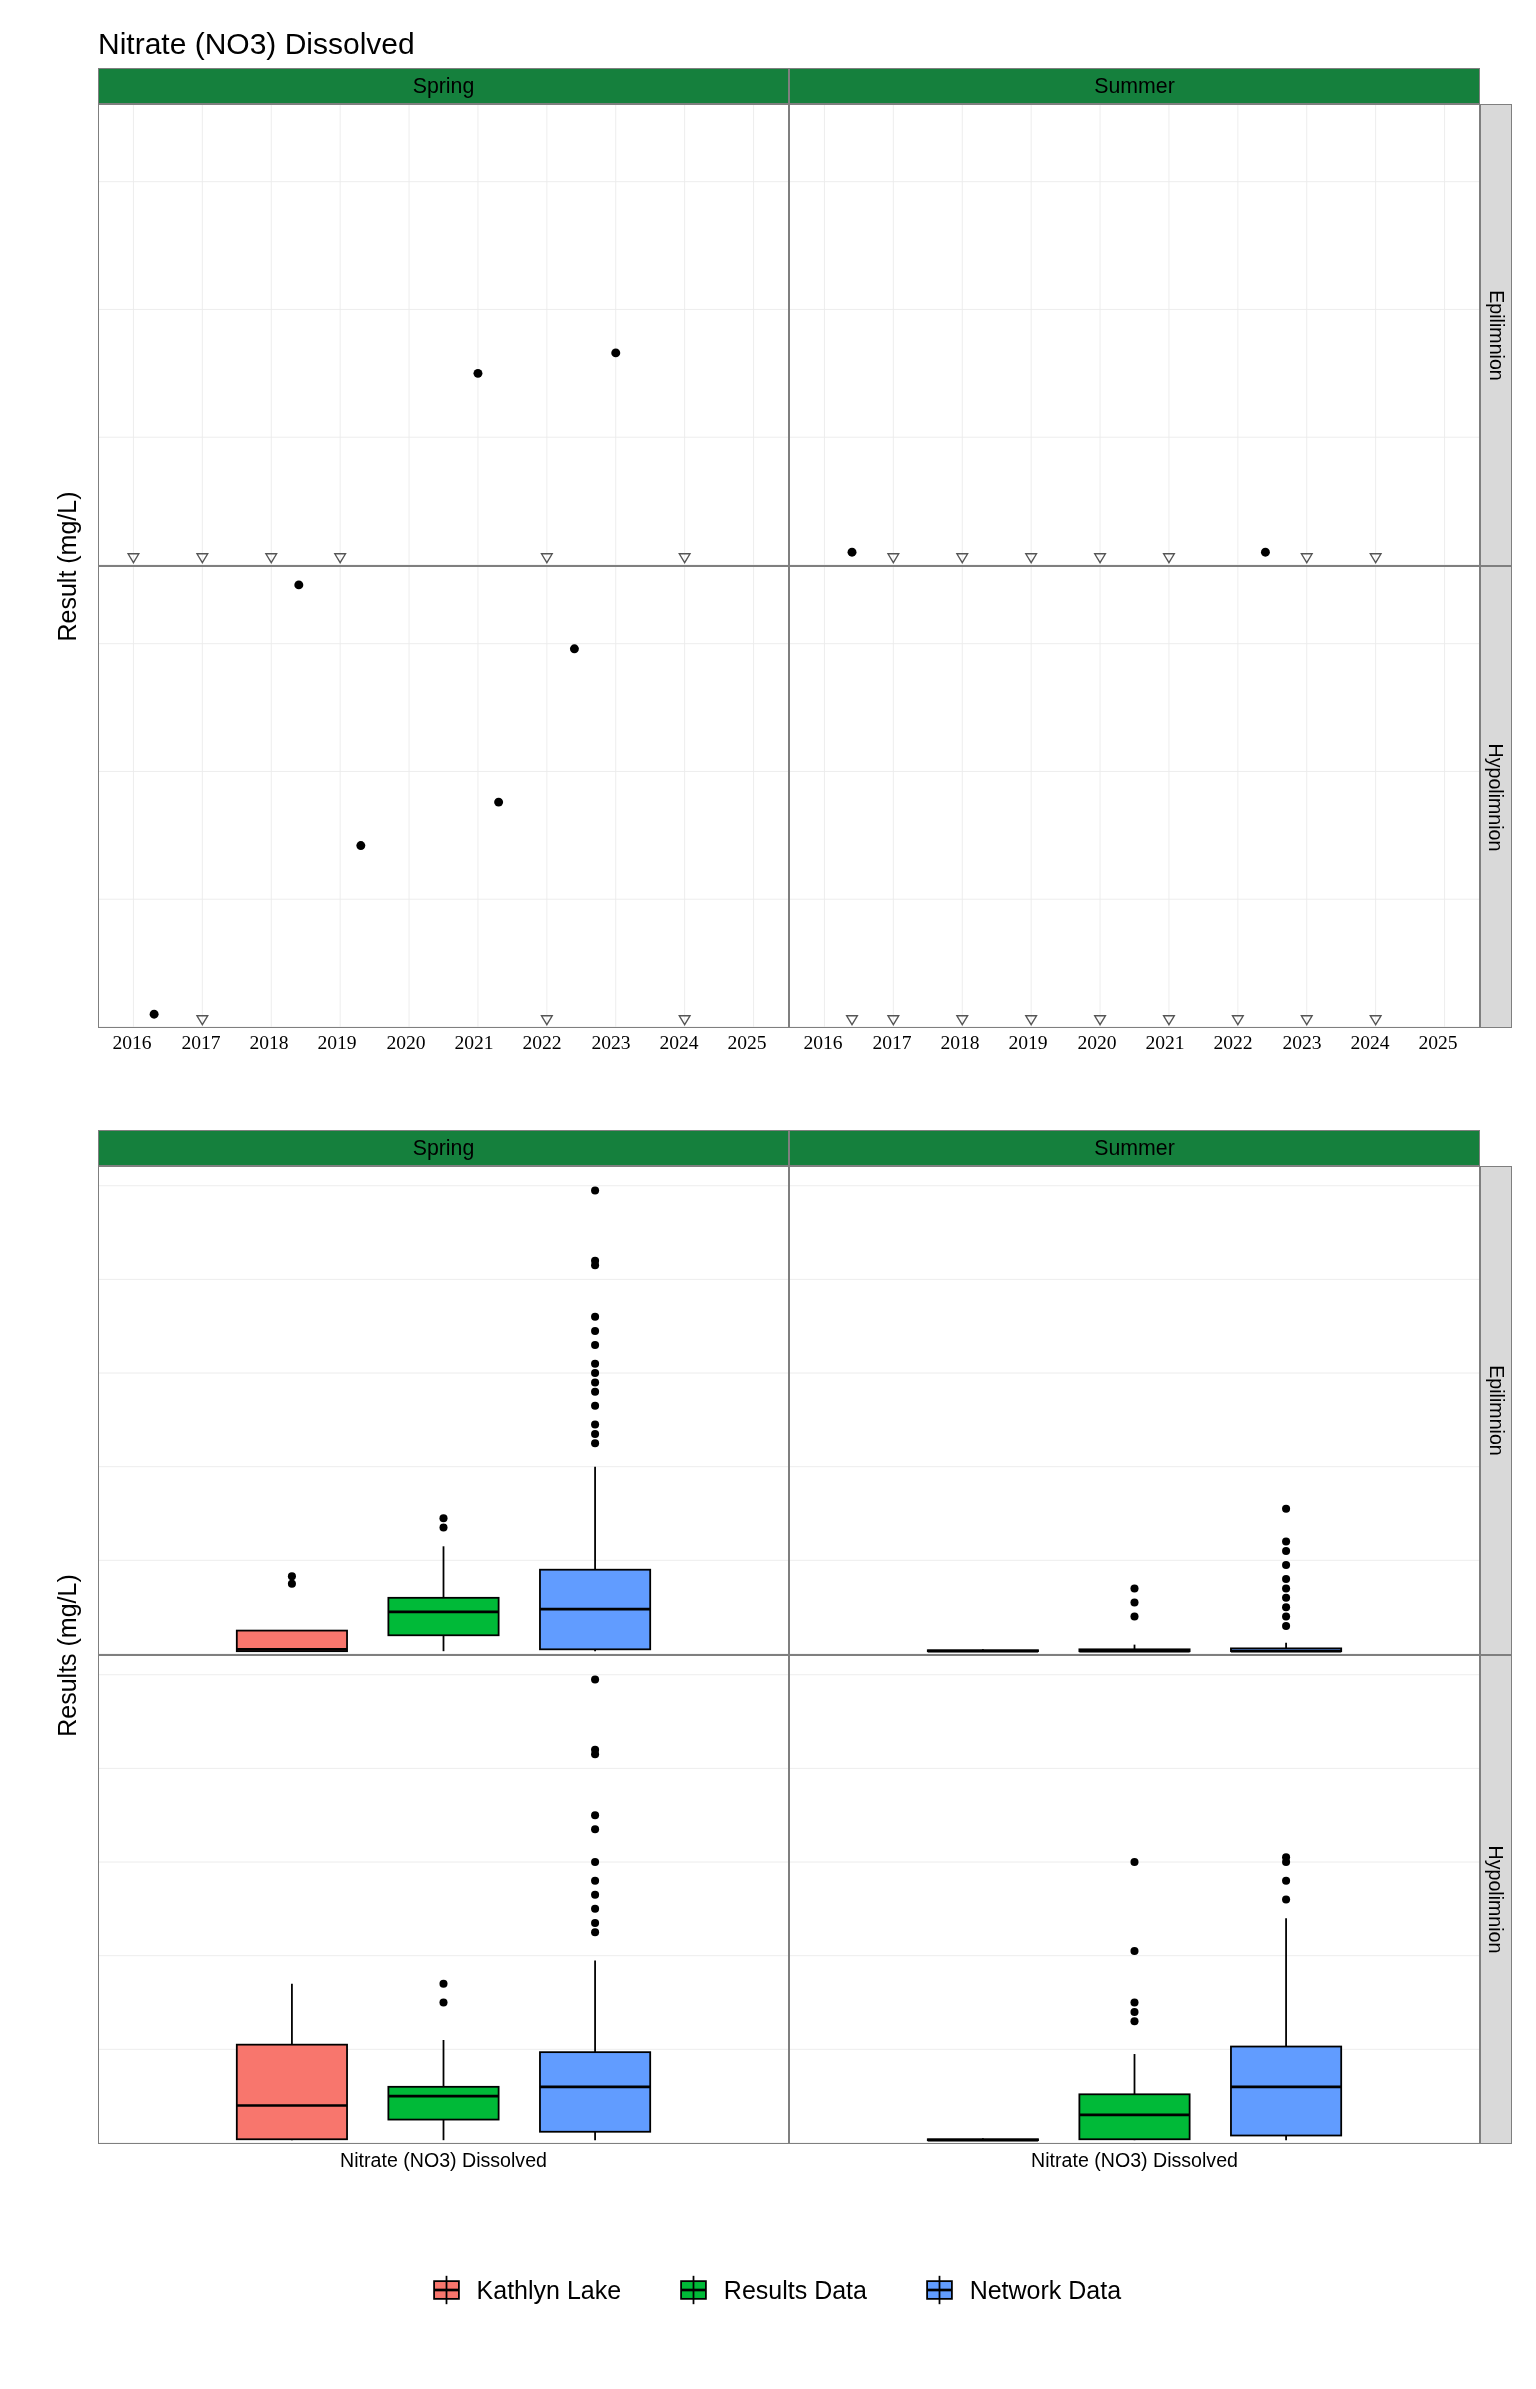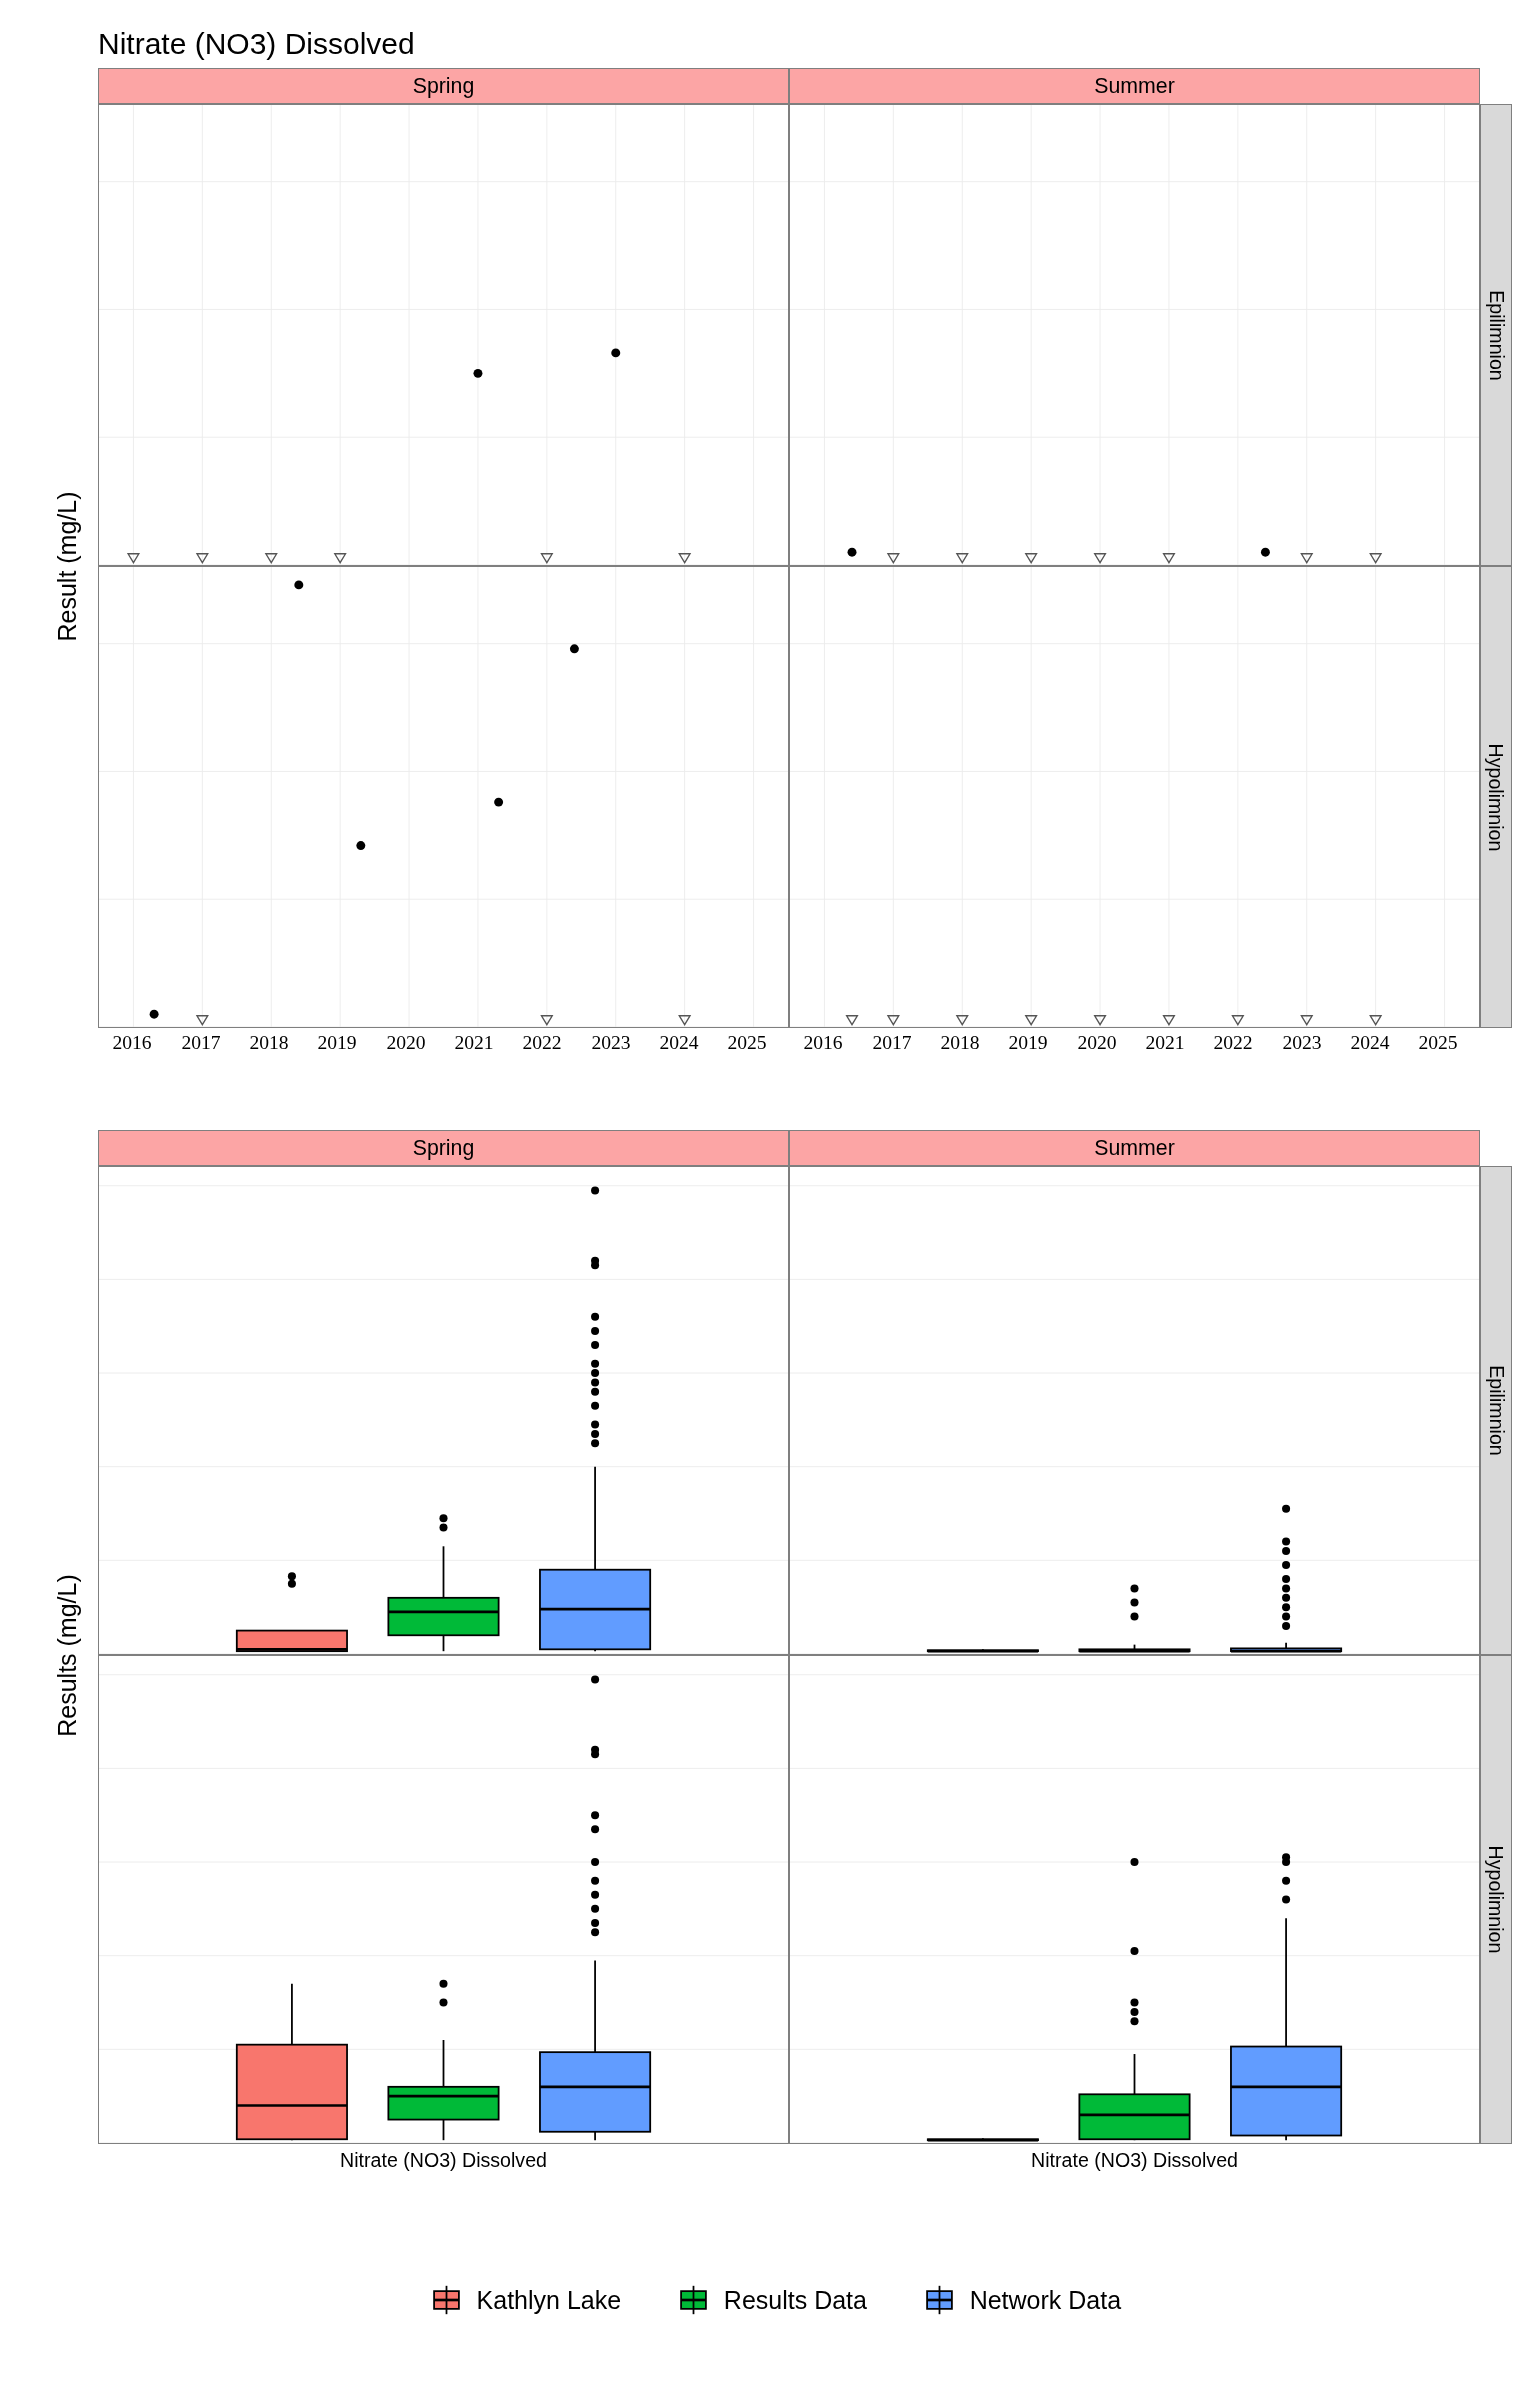--- a/index.html
+++ b/index.html
@@ -38,21 +38,21 @@
     display: flex;
     align-items: center;
     justify-content: center;
   }
   .ylabel {
     transform: rotate(-90deg);
     white-space: nowrap;
     font-size: 25px;
   }
   .col-strip {
-    background: #fca5a5;
+    background: #15803d;
     border: 0.9px solid #7f7f7f;
     display: flex;
     align-items: center;
     justify-content: center;
     font-size: 21.3px;
     box-sizing: border-box;
   }
   .row-strip {
     background: #d9d9d9;
     border: 0.9px solid #7f7f7f;
@@ -75,21 +75,21 @@
     position: relative;
     font-size: 19.6px;
   }
   .xaxis-ticks { position:absolute; left:0; right:0; top:3.6px; }
   .xaxis-ticks div { position:absolute; transform:translateX(-50%);font-family:Liberation Serif, serif; }
 
   .legend {
     display:flex;
     justify-content:center;
     gap:53px;
-    margin-top:34px;
+    margin-top:24px;
     font-size:25px;
   }
   .legend-item { display:flex; align-items:center; gap:10.7px; }
   .legend-item svg { width:39px; height:32px; }
 </style>
 </head>
 <body>
 
 <div class="page">
 

